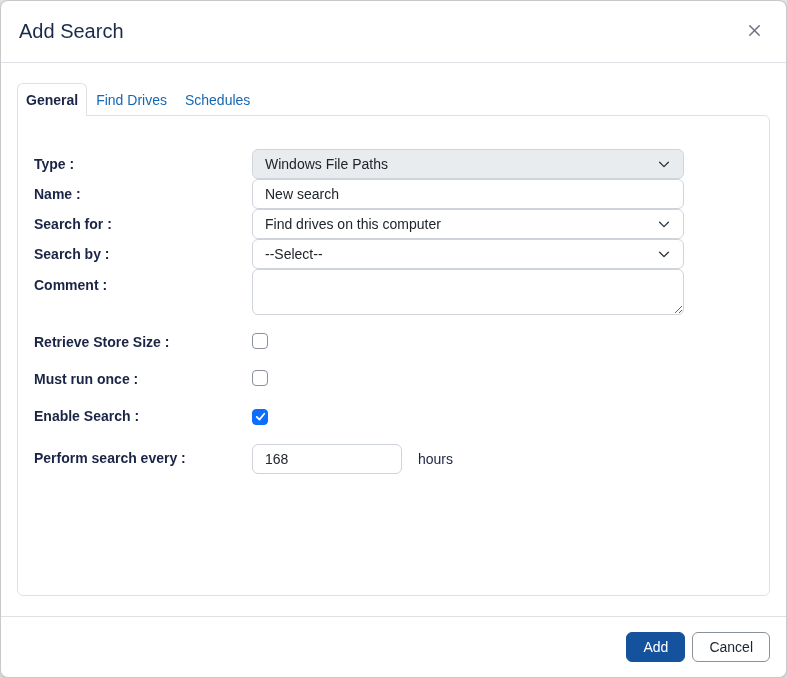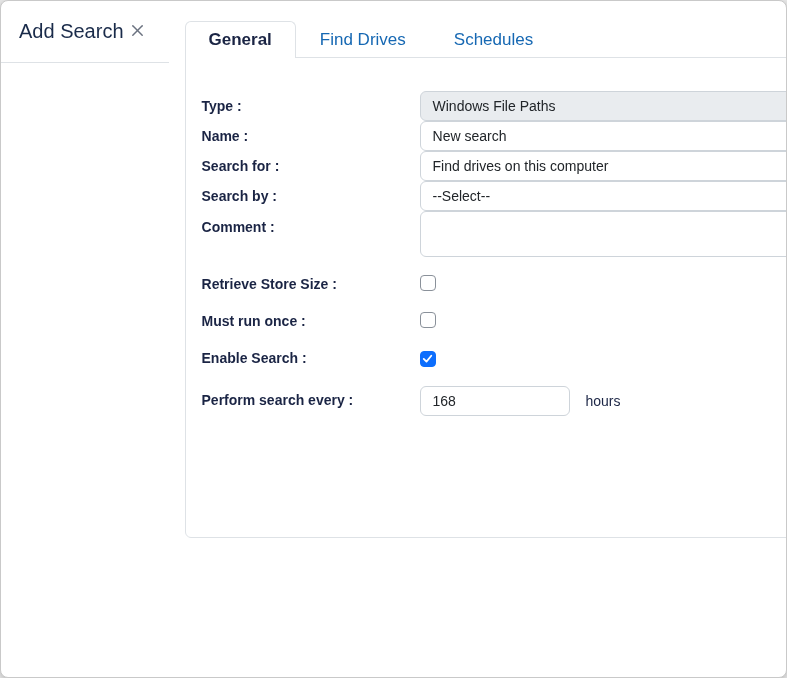--- a/index.html
+++ b/index.html
@@ -8,21 +8,21 @@
     font-family: "Liberation Sans", sans-serif;
     background: #ececec;
     position: relative;
   }
   .modal {
     position: absolute; inset: 0;
     background: #ffffff;
     border-radius: 8px;
     border: 1px solid #c9c9c9;
     box-shadow: 0 2px 8px rgba(0,0,0,0.25);
-    display: flex; 
+    display: flex; flex-direction: column;
     overflow: hidden;
   }
   
   .modal-header {
     height: 62px;
     display: flex; align-items: center; justify-content: space-between;
     padding: 0 18px;
     border-bottom: 1px solid #dee2e6;
     flex: 0 0 auto;
   }
@@ -37,22 +37,22 @@
     padding: 4px 6px;
     font-family: "Liberation Sans", sans-serif;
   }
   
   .modal-body {
     padding: 20px 16px 0 16px;
     flex: 1 1 auto;
   }
   .tab-bar { display: flex; position: relative; z-index: 2; }
   .tab {
-    padding: 8px 23px;
-    font-size: 17px;
+    padding: 8px 8px;
+    font-size: 14px;
     cursor: pointer;
     border: 1px solid transparent;
     border-bottom: none;
     margin-bottom: -1px;
     background: transparent;
     color: #1668b3;
     font-family: "Liberation Sans", sans-serif;
   }
   .tab.active {
     background: #ffffff;

